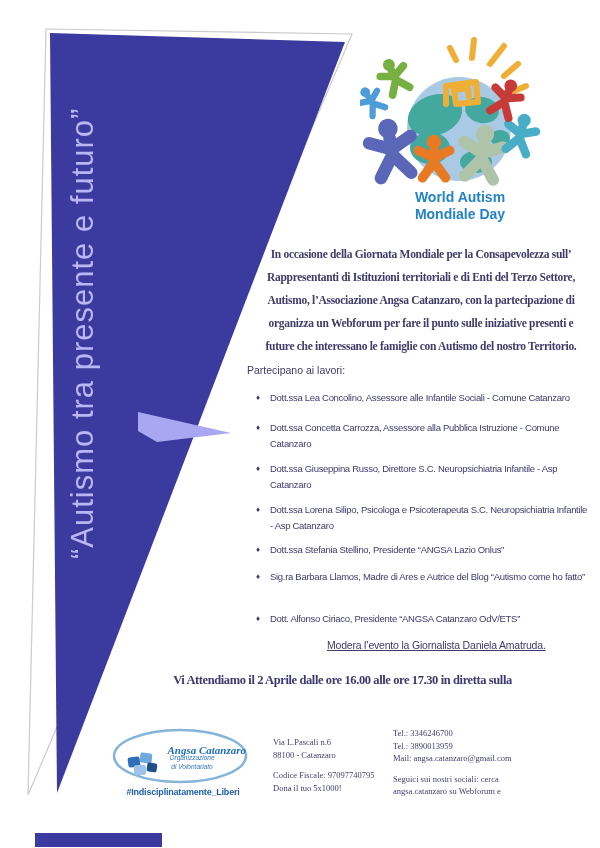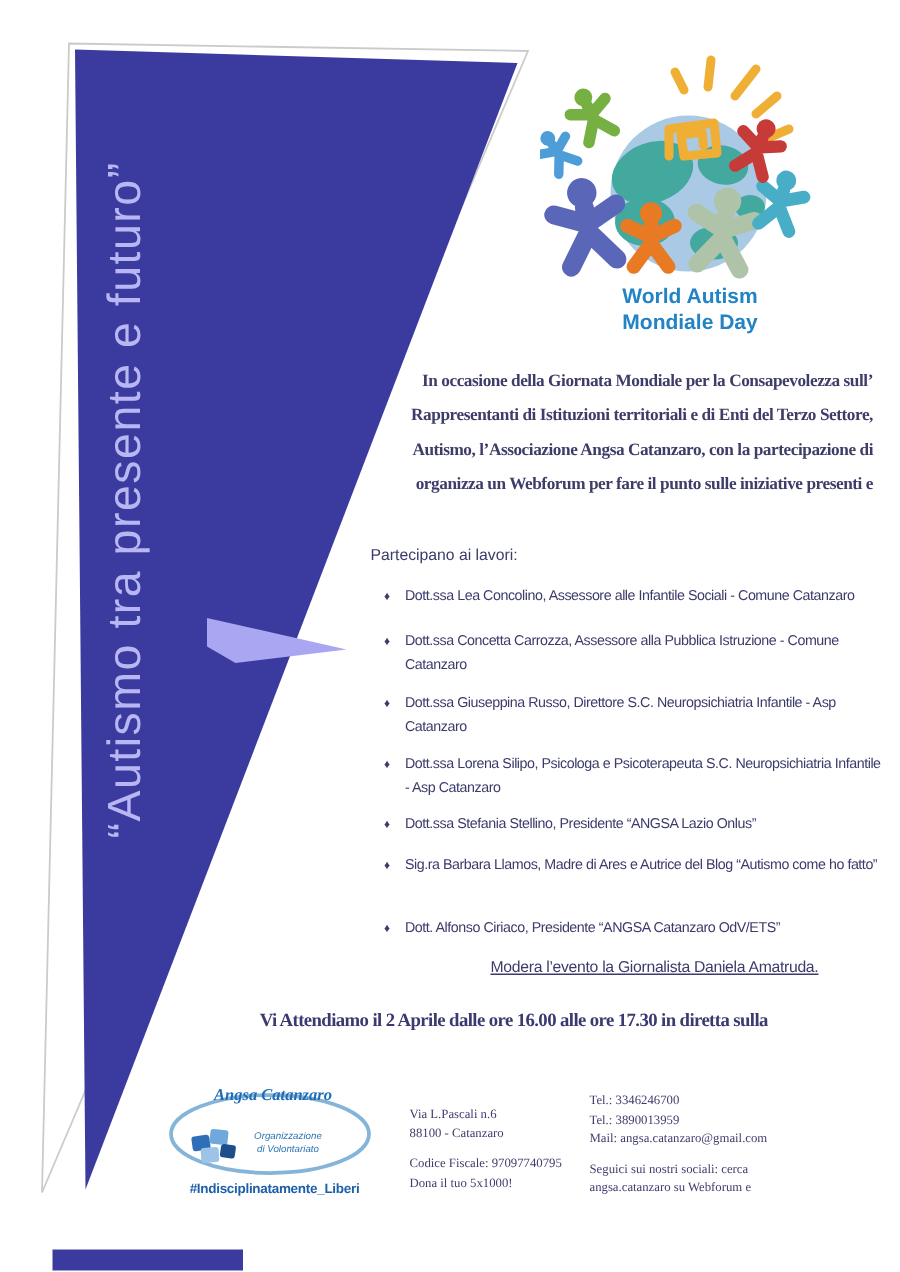--- a/index.html
+++ b/index.html
@@ -19,40 +19,40 @@
 
   
   .waad-wrap{left:360px;top:30px;width:200px;height:200px;}
   .waad-title{left:372px;width:176px;text-align:center;
     font-weight:bold;color:#2383C5;font-size:14px;line-height:17px;white-space:nowrap;}
 
   
   .intro{left:260px;top:243px;width:322px;color:#3E3C68;
     font-family:"Liberation Serif",serif;font-weight:bold;
     font-size:11.5px;letter-spacing:-0.3px;}
-  .intro div{text-align:right;white-space:nowrap;line-height:23px;}
+  .intro div{text-align:center;white-space:nowrap;line-height:23px;}
 
   
   .heading{left:247px;top:364px;font-size:10.5px;color:#3C3B6B;}
   .li{left:256px;width:333px;color:#3C3B6B;font-size:9.5px;
       letter-spacing:-0.3px;line-height:16px;}
   .li .blt{position:absolute;left:0;top:0;font-size:8px;color:#3C3B6B;}
   .li .txt{display:block;margin-left:14px;}
   .moder{left:316px;top:639px;font-size:10.5px;color:#3C3B6B;
          text-decoration:underline;letter-spacing:-0.2px;padding-left:11px;}
 
   
   .cta{left:120px;top:670px;width:445px;color:#3A3970;
        font-family:"Liberation Serif",serif;font-weight:bold;
        font-size:12.5px;letter-spacing:-0.4px;}
   .cta div{text-align:center;white-space:nowrap;line-height:21px;}
 
   
   .oval-svg{left:110px;top:727px;width:140px;height:58px;}
-  .org-name{left:118px;top:724px;width:128px;text-align:center;
+  .org-name{left:118px;top:744px;width:128px;text-align:right;
     font-family:"Liberation Serif",serif;font-style:italic;font-weight:bold;
     font-size:11px;color:#1F6CB5;white-space:nowrap;}
   .org-sub{left:155px;width:74px;text-align:center;font-style:italic;
     font-size:6.5px;color:#2E75B6;white-space:nowrap;}
   .hashtag{left:108px;top:787px;width:150px;text-align:center;
     font-weight:bold;font-size:9px;color:#1E5FA9;letter-spacing:-0.2px;}
   .contact{color:#3E3D6E;font-family:"Liberation Serif",serif;
     font-size:8.5px;line-height:12.5px;white-space:nowrap;}
   .c1{left:273px;top:736px;}
   .c2{left:393px;top:727px;}
@@ -120,20 +120,21 @@
   </g>
 </svg>
 <div class="abs waad-title" style="top:189px">World Autism</div>
 <div class="abs waad-title" style="top:206px">Mondiale Day</div>
 
 <div class="abs intro">
   <div>In occasione della Giornata Mondiale per la Consapevolezza sull’</div>
   <div>Rappresentanti di Istituzioni territoriali e di Enti del Terzo Settore,</div>
   <div>Autismo, l’Associazione Angsa Catanzaro, con la partecipazione di</div>
   <div>organizza un Webforum per fare il punto sulle iniziative presenti e</div>
+  <div>future che interessano le famiglie con Autismo del nostro Territorio.</div>
 </div>
 
 <div class="abs heading">Partecipano ai lavori:</div>
 
 <div class="abs li" style="top:390px">
   <span class="blt">♦</span>
   <span class="txt">Dott.ssa Lea Concolino, Assessore alle Infantile Sociali - Comune Catanzaro</span>
 </div>
 <div class="abs li" style="top:420px">
   <span class="blt">♦</span>

